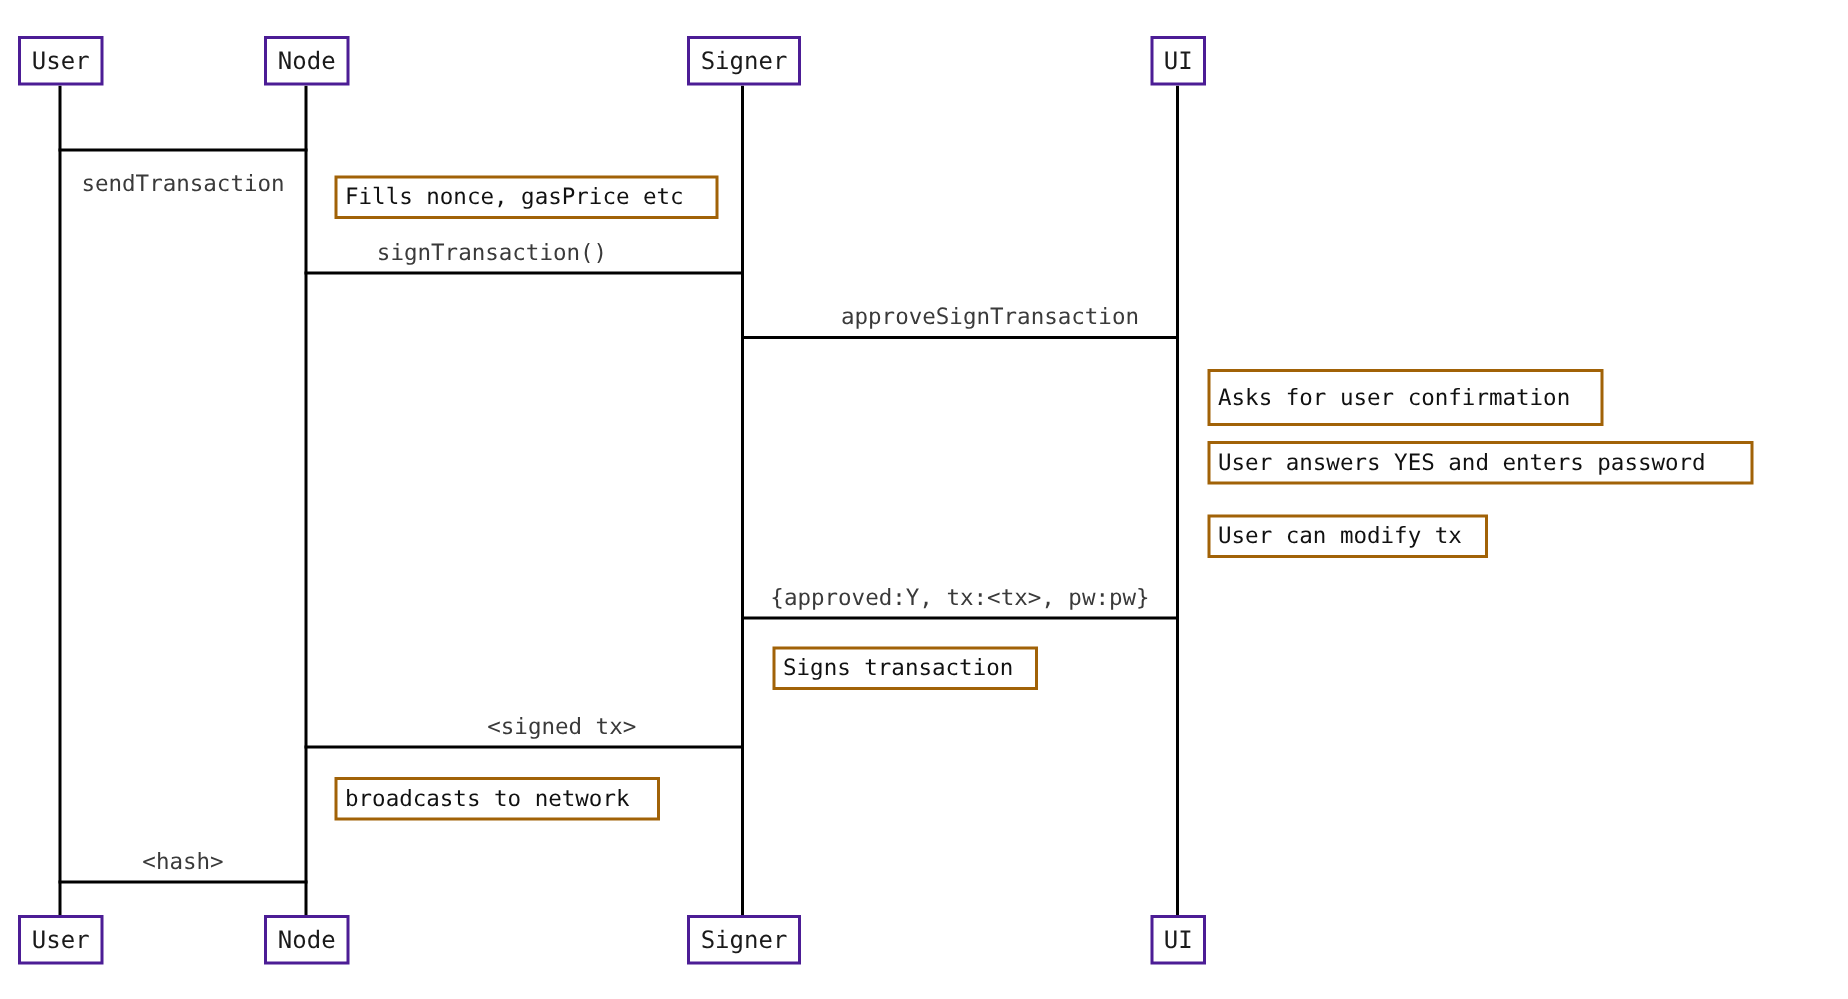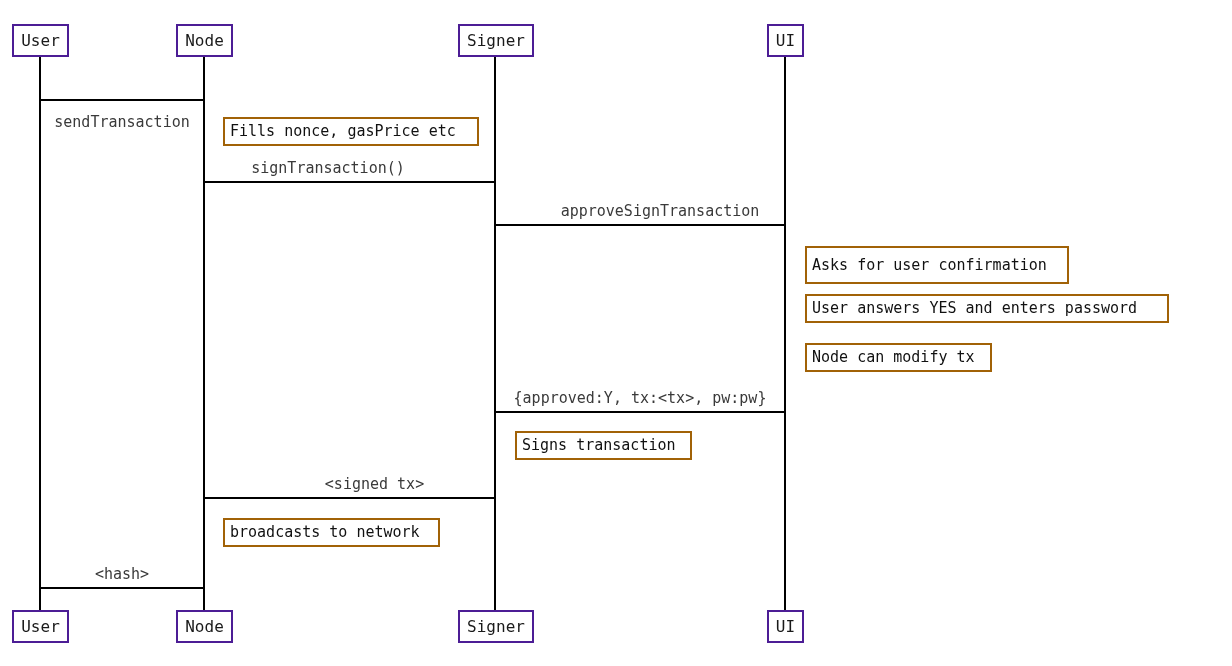--- a/index.html
+++ b/index.html
@@ -105,21 +105,21 @@
       <div class="note" style="left: 223px; top: 117px; width: 256px; height: 29px;">
         <span>Fills nonce, gasPrice etc</span>
       </div>
       <div class="note" style="left: 805px; top: 246px; width: 264px; height: 38px;">
         <span>Asks for user confirmation</span>
       </div>
       <div class="note" style="left: 805px; top: 294px; width: 364px; height: 29px;">
         <span>User answers YES and enters password</span>
       </div>
       <div class="note" style="left: 805px; top: 343px; width: 187px; height: 29px;">
-        <span>Node can modify tx</span>
+        <span>User can modify tx</span>
       </div>
       <div class="note" style="left: 515px; top: 431px; width: 177px; height: 29px;">
         <span>Signs transaction</span>
       </div>
       <div class="note" style="left: 223px; top: 518px; width: 217px; height: 29px;">
         <span>broadcasts to network</span>
       </div>
     </div>
   <div id="participants-layer">
       <div class="participant" style="left: 12px; top: 24px; width: 57px; height: 33px;">

